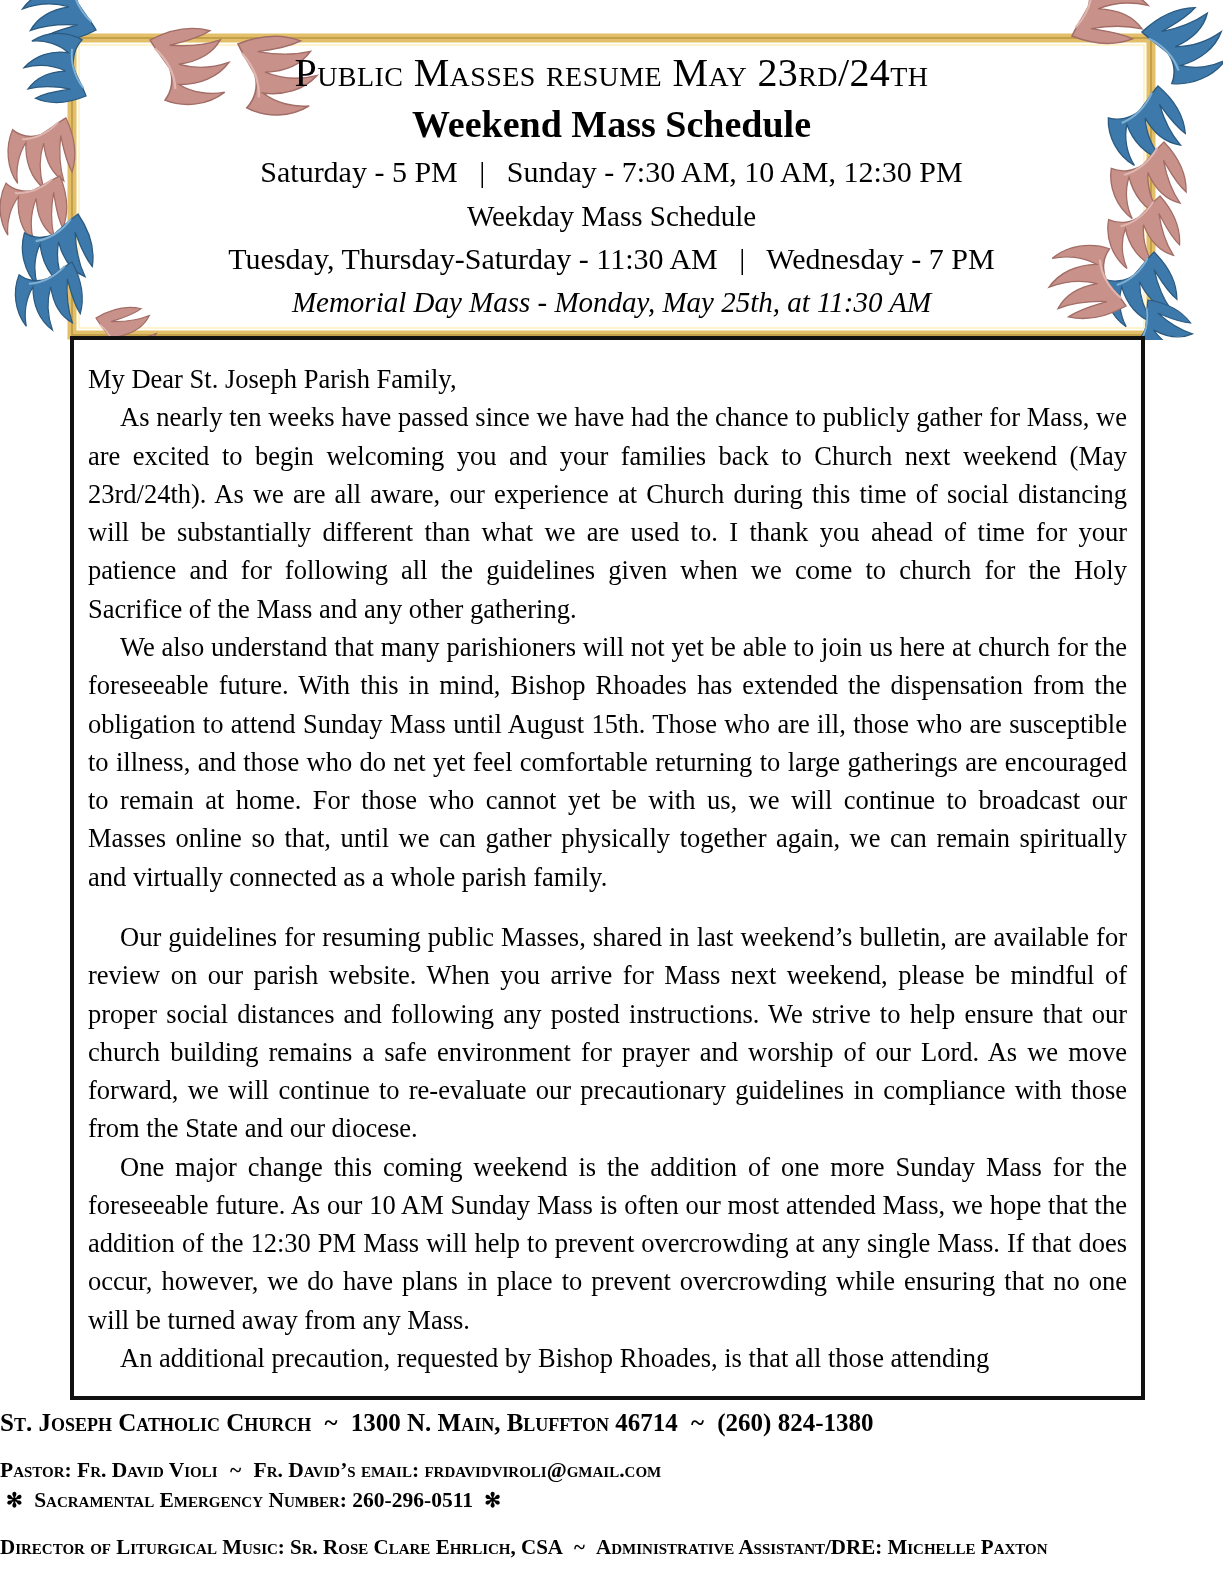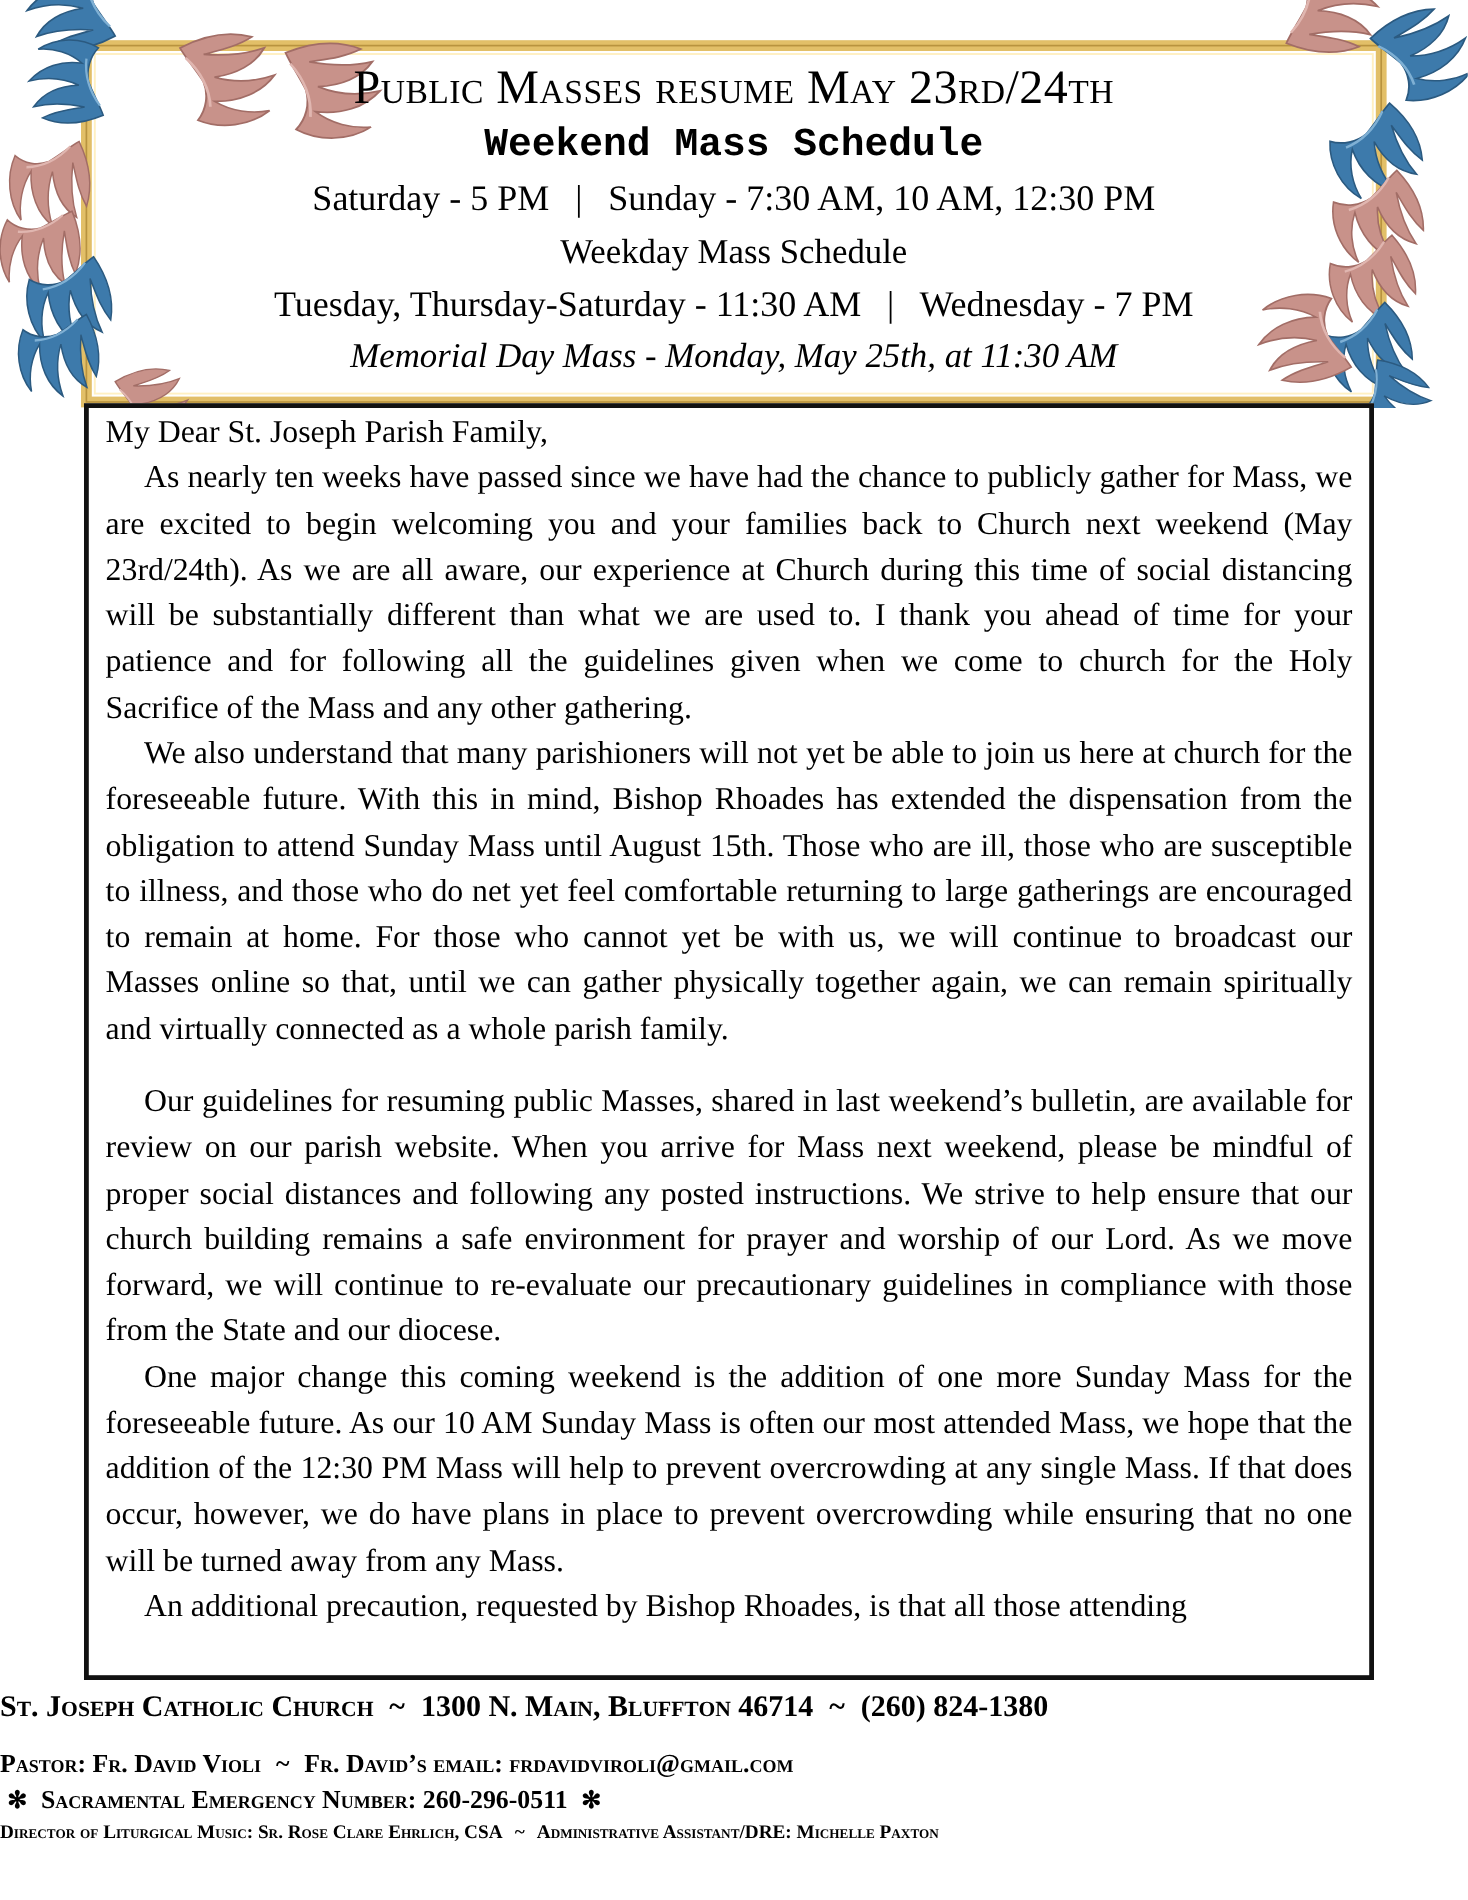--- a/index.html
+++ b/index.html
@@ -41,26 +41,25 @@
     z-index: 5;
   }
   .hdr-title {
     font-size: 40px;
     font-variant: small-caps;
     letter-spacing: 0.4px;
     line-height: 1.06;
     white-space: nowrap;
   }
   .hdr-sub {
-    font-size: 33px;
+    font-size: 38px;
     font-weight: bold;
     line-height: 1.18;
     margin-top: 8px;
     font-stretch: condensed;
-    font-family: Liberation Mono, monospace;
   }
   .hdr-line {
     font-size: 30px;
     line-height: 1.2;
     margin-top: 7px;
   }
   .hdr-sub2 {
     font-size: 29px;
     font-weight: normal;
     line-height: 1.18;
@@ -89,21 +88,21 @@
     top: 336px;
     width: 1075px;
     height: 1064px;
     border: 4px solid #111111;
     box-sizing: border-box;
     background: #ffffff;
     overflow: hidden;
     z-index: 3;
   }
   #letter-inner {
-    padding: 0 14px 0 14px;
+    padding: 20px 14px 0 14px;
   }
   #letter-inner p {
     margin: 0;
     font-size: 26.5px;
     line-height: 1.445;
     text-align: justify;
     text-justify: inter-word;
     font-stretch: semi-condensed;
     hyphens: none;
   }
@@ -125,21 +124,21 @@
   .ft-line {
     font-variant: small-caps;
     font-weight: bold;
     line-height: 1.27;
     white-space: nowrap;
   }
   .ft1 { font-size: 25px; margin-top: 3px; }
   .ft2 { font-size: 25px; margin-top: 2px; }
   .ft3 { font-size: 21.5px; margin-top: 18px; }
   .ft4 { font-size: 21.5px; margin-top: 3px; }
-  .ft5 { font-size: 16px; margin-top: 4px; }
+  .ft5 { font-size: 21px; margin-top: 20px; }
   .tilde {
     display: inline-block;
     padding: 0 7px;
     font-variant: normal;
   }
   .star {
     display: inline-block;
     padding: 0 6px;
     font-size: 20px;
     font-variant: normal;

